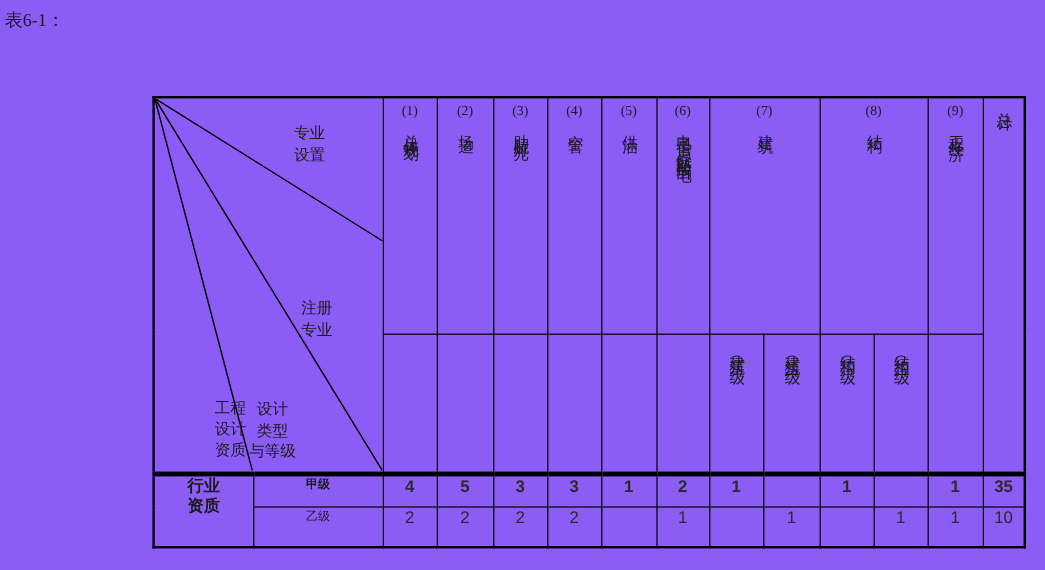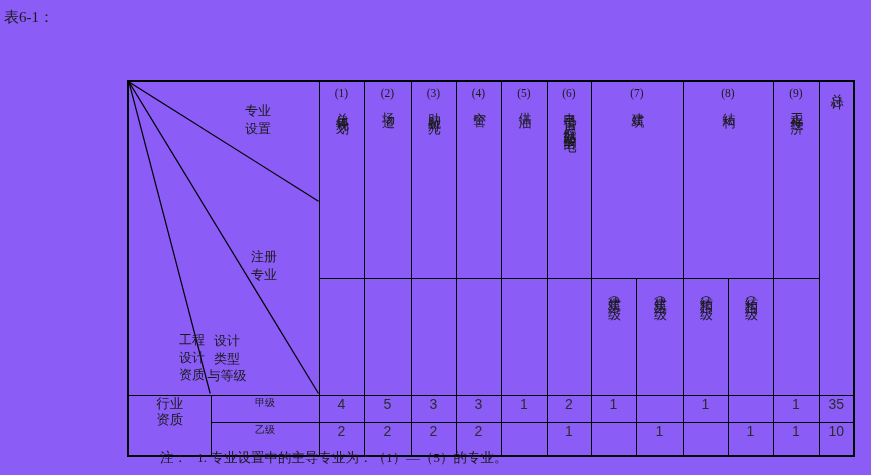--- a/index.html
+++ b/index.html
@@ -16,21 +16,21 @@
     position:absolute; left:127px; top:34px; width:726px; text-align:center;
     font-family:"Liberation Sans","DejaVu Sans",sans-serif;
     font-size:19px; font-weight:bold; color:#111; letter-spacing:1px;
   }
   .table-wrap { position:absolute; left:127px; top:80px; }
   table.grid {
     border-collapse:collapse; table-layout:fixed; width:726px;
     border:2px solid #000;
   }
   table.grid td { border:1px solid #000; padding:0; vertical-align:top; }
-  tr.r3 td { border-top:1px solid #000000; }
+  tr.r3 td { border-top:4px solid #000000;font-weight:bold; }
 
   
   td.diag { position:relative; padding:0; }
   .diag-inner { position:relative; width:100%; height:100%;border-radius:19px; }
   .diag-svg { position:absolute; left:0; top:0; width:100%; height:100%; }
   .dlab {
     position:absolute; font-size:13px; line-height:1.35; text-align:center;
     white-space:pre-line; color:#1a1a1a;
   }
   .dlab-setup  { left:112px; top:20px;  width:34px; }
@@ -236,17 +236,14 @@
         <td class="val">1</td>
         <td class="val"></td>
         <td class="val">1</td>
         <td class="val">1</td>
         <td class="val">10</td>
       </tr>
     </tbody>
       </table>
   </div>
 
-  <div class="note">
-    <span class="note-prefix">注：</span><span>1. 专业设置中的主导专业为：（1）—（5）的专业。</span>
-  </div>
 
 </div>
 
 </body></html>

